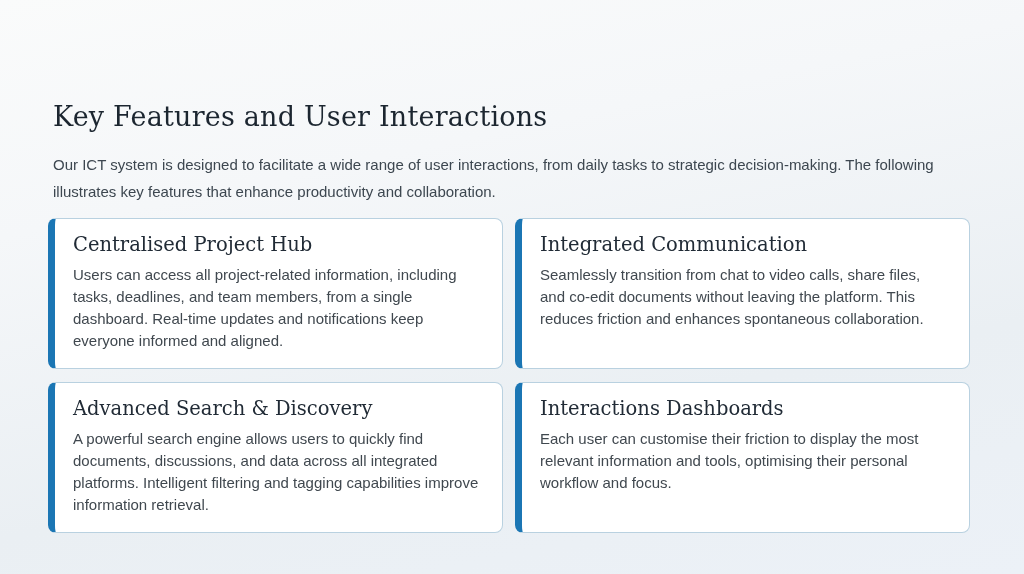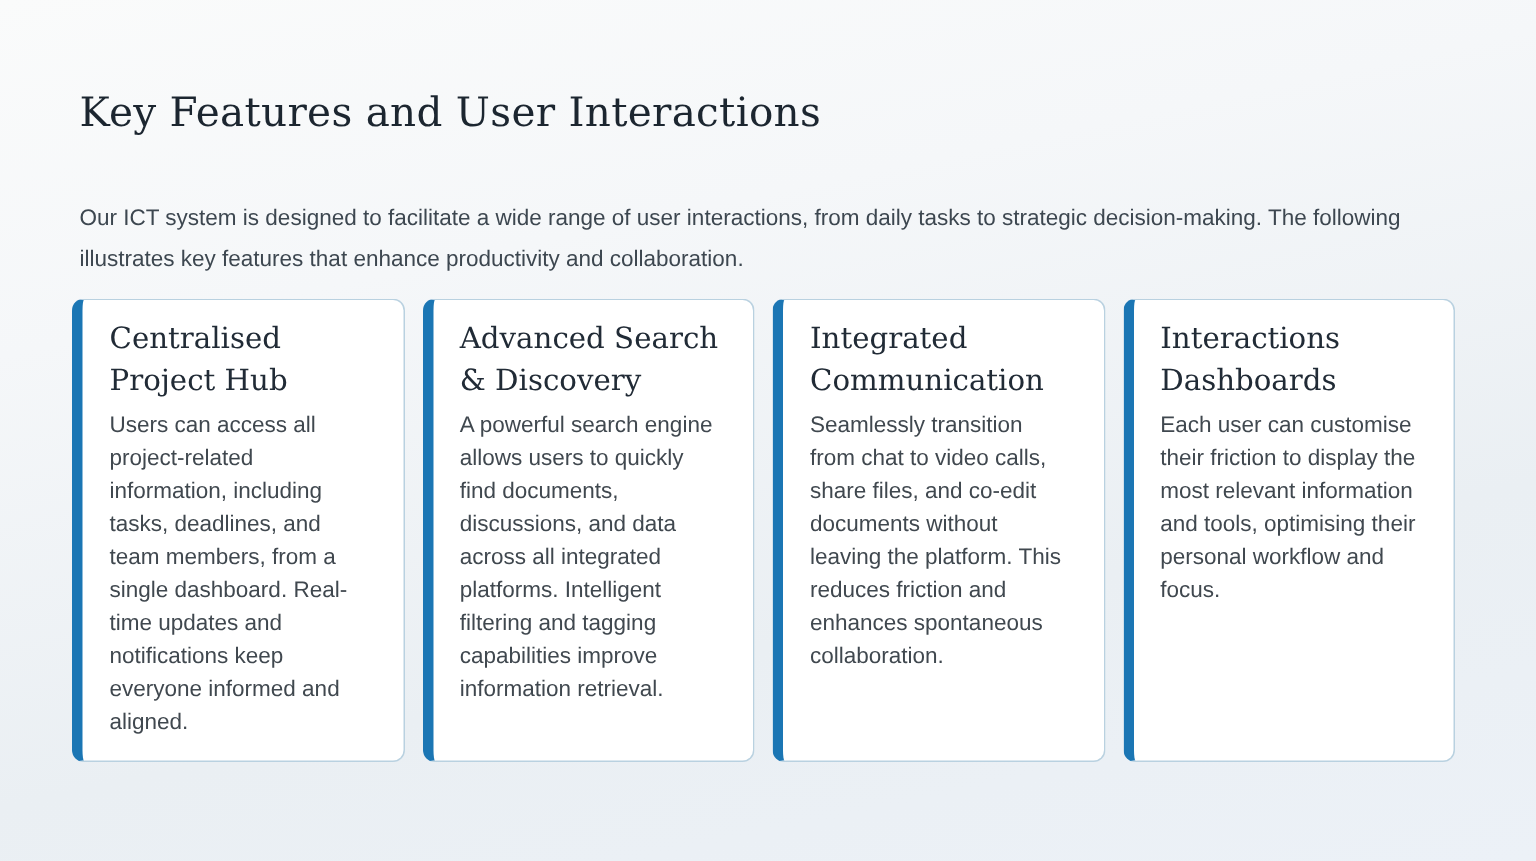--- a/index.html
+++ b/index.html
@@ -7,42 +7,42 @@
   body {
     width: 1024px;
     height: 574px;
     overflow: hidden;
     background: linear-gradient(168deg, #fafbfb 0%, #f5f7f9 30%, #eaeff3 68%, #ecf1f7 100%);
     font-family: "Liberation Sans", sans-serif;
   }
   .slide {
     width: 1024px;
     height: 574px;
-    padding: 59px 54px 0 48px;
+    padding: 100px 54px 0 48px;
   }
   .page-title {
     margin: 0 0 0 5px;
     font-family: "DejaVu Serif", "Liberation Serif", serif;
     font-weight: 400;
     font-size: 27px;
     line-height: 33px;
     letter-spacing: 0.2px;
     color: #1c2630;
   }
   .intro {
-    margin: 40px 0 0 5px;
+    margin: 18px 0 0 5px;
     max-width: 895px;
     font-size: 15px;
     line-height: 27px;
     color: #3d4750;
   }
   .grid {
     margin-top: 13px;
     display: grid;
-    grid-template-columns: 1fr 1fr 1fr 1fr;
+    grid-template-columns: 1fr 1fr;
     gap: 13px 12px;
   }
   .card {
     min-height: 151px;
     background: #ffffff;
     border: 1px solid #b9d1e0;
     border-left: 7px solid #1b76b4;
     border-radius: 8px;
     padding: 12px 20px 14px 18px;
   }
@@ -71,27 +71,27 @@
   <p class="intro">Our ICT system is designed to facilitate a wide range of user interactions, from daily tasks to strategic decision-making. The following illustrates key features that enhance productivity and collaboration.</p>
 
   <div class="grid">
 
     <section class="card">
       <h2 class="card-title">Centralised Project Hub</h2>
       <p class="card-body">Users can access all project-related information, including tasks, deadlines, and team members, from a single dashboard. Real-time updates and notifications keep everyone informed and aligned.</p>
     </section>
 
     <section class="card">
-      <h2 class="card-title">Advanced Search &amp; Discovery</h2>
-      <p class="card-body">A powerful search engine allows users to quickly find documents, discussions, and data across all integrated platforms. Intelligent filtering and tagging capabilities improve information retrieval.</p>
+      <h2 class="card-title">Integrated Communication</h2>
+      <p class="card-body">Seamlessly transition from chat to video calls, share files, and co-edit documents without leaving the platform. This reduces friction and enhances spontaneous collaboration.</p>
     </section>
 
     <section class="card">
-      <h2 class="card-title">Integrated Communication</h2>
-      <p class="card-body">Seamlessly transition from chat to video calls, share files, and co-edit documents without leaving the platform. This reduces friction and enhances spontaneous collaboration.</p>
+      <h2 class="card-title">Advanced Search &amp; Discovery</h2>
+      <p class="card-body">A powerful search engine allows users to quickly find documents, discussions, and data across all integrated platforms. Intelligent filtering and tagging capabilities improve information retrieval.</p>
     </section>
 
     <section class="card">
       <h2 class="card-title">Interactions Dashboards</h2>
       <p class="card-body">Each user can customise their friction to display the most relevant information and tools, optimising their personal workflow and focus.</p>
     </section>
 
   </div>
 </div>
 

